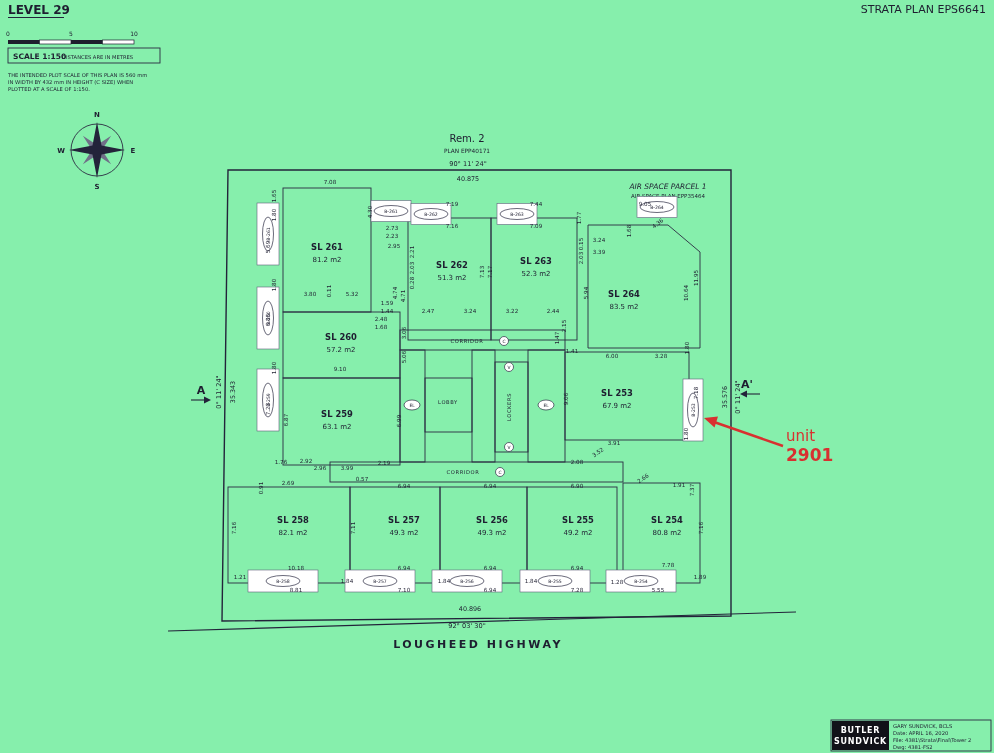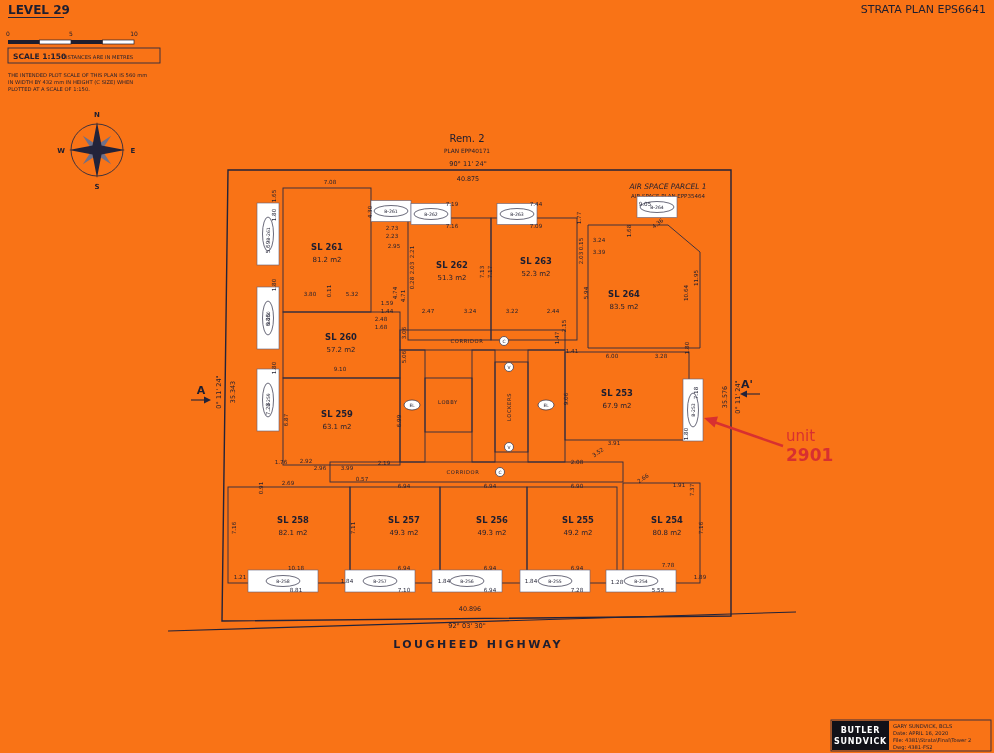--- a/index.html
+++ b/index.html
@@ -1,16 +1,16 @@
 <!DOCTYPE html>
 <html><head>
 <meta charset="utf-8">
 <style>
   html,body{margin:0;padding:0;background:#ffffff;}
-  .page{position:relative;width:994px;height:753px;background:#f97316;overflow:hidden;}
+  .page{position:relative;width:994px;height:753px;background:#86efac;overflow:hidden;}
   svg{position:absolute;left:0;top:0;}
   text{font-family:"DejaVu Sans","Liberation Sans",sans-serif;fill:#1e1e30;}
   .boundary{fill:none;stroke:#23233a;stroke-width:1.4;}
   .wall{fill:none;stroke:#2b2b42;stroke-width:0.9;}
   .rail{fill:#ffffff;stroke:#60607a;stroke-width:0.6;}
   .oval{fill:#ffffff;stroke:#2b2b42;stroke-width:0.7;}
   .roadline{stroke:#23233a;stroke-width:1.1;}
   .sb-dark{fill:#1e1e2e;}
   .sb-light{fill:#ffffff;stroke:#1e1e2e;stroke-width:0.7;}
   .h-level{font-size:12px;font-weight:bold;}

